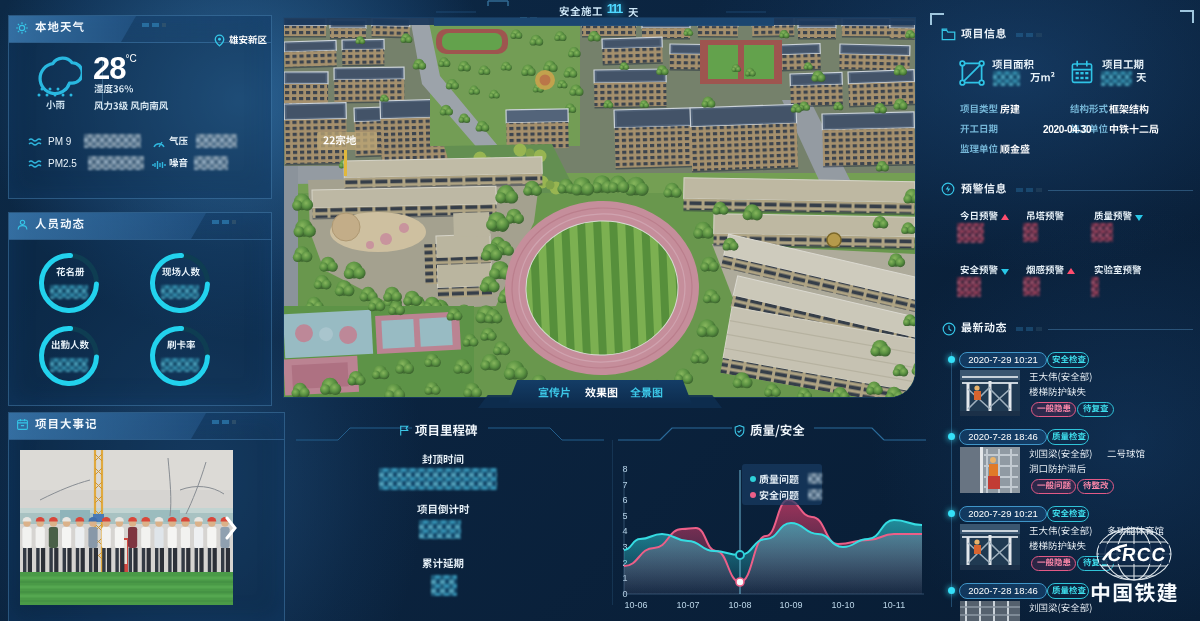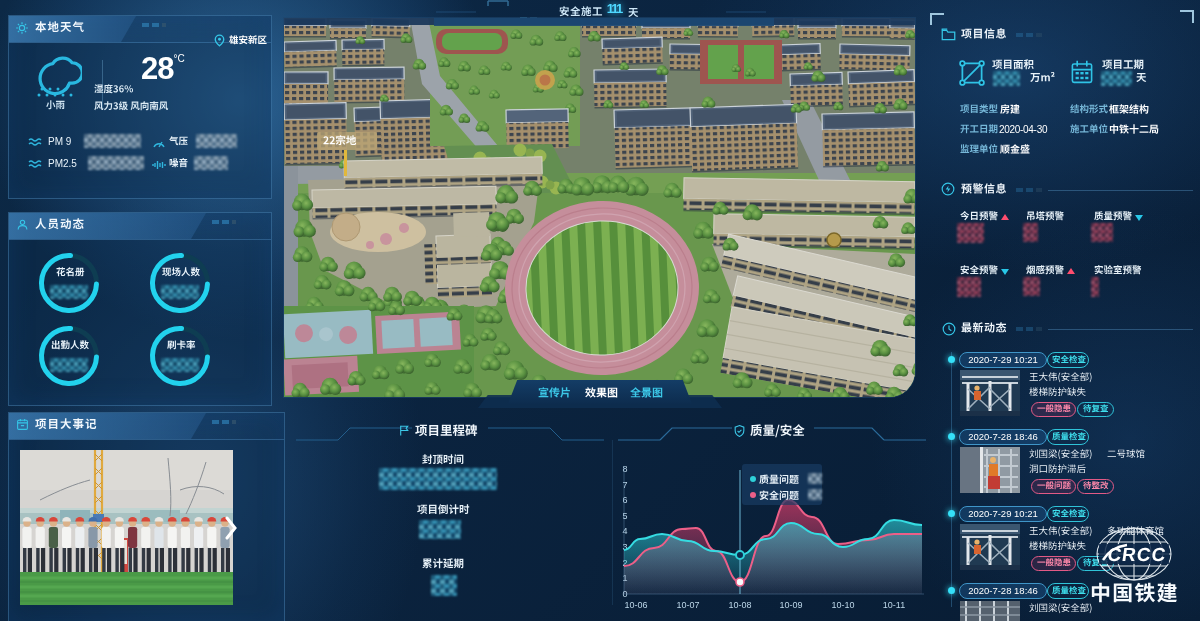--- a/index.html
+++ b/index.html
@@ -725,21 +725,21 @@
       <circle cx="11" cy="9" r="1.5"></circle>
       <circle cx="19" cy="9" r="1.5"></circle>
       <circle cx="27" cy="9" r="1.5"></circle>
       <circle cx="35" cy="9" r="1.5"></circle>
     </svg>
 <svg class="abs" style="left:45.0px;top:100.0px" width="21" height="12" viewBox="0 0 21 12" fill="#cfe4f2">
       <use href="#q20" transform="translate(1.0 8.3) scale(0.0095 -0.0095)"></use>
       <use href="#q21" transform="translate(10.5 8.3) scale(0.0095 -0.0095)"></use>
     </svg>
 <div class="abs" style="left:102px;top:60px;width:1px;height:50px;background:rgba(120,180,220,.35);"></div>
-<div class="abs" style="left:93px;top:51px;color:#fff;font-size:31px;font-weight:bold;letter-spacing:-1px;margin-left:48px;">28<span style="font-size:10px;font-weight:normal;vertical-align:17px;letter-spacing:0;">°C</span></div>
+<div class="abs" style="left:93px;top:51px;color:#fff;font-size:31px;font-weight:bold;letter-spacing:-1px;">28<span style="font-size:10px;font-weight:normal;vertical-align:17px;letter-spacing:0;">°C</span></div>
 <svg class="abs" style="left:93.0px;top:84.0px" width="42" height="12" viewBox="0 0 42 12" fill="#dcebf5">
       <use href="#q22" transform="translate(1.0 8.3) scale(0.0095 -0.0095)"></use>
       <use href="#q23" transform="translate(10.5 8.3) scale(0.0095 -0.0095)"></use>
       <use href="#q24" transform="translate(20.0 8.3) scale(0.0095 -0.0095)"></use>
       <use href="#q25" transform="translate(25.6 8.3) scale(0.0095 -0.0095)"></use>
       <use href="#q26" transform="translate(31.2 8.3) scale(0.0095 -0.0095)"></use>
     </svg>
 <svg class="abs" style="left:93.0px;top:101.0px" width="77" height="12" viewBox="0 0 77 12" fill="#dcebf5">
       <use href="#q27" transform="translate(1.0 8.3) scale(0.0095 -0.0095)"></use>
       <use href="#q28" transform="translate(10.5 8.3) scale(0.0095 -0.0095)"></use>
@@ -1220,21 +1220,21 @@
       <use href="#q98" transform="translate(1.0 8.3) scale(0.0095 -0.0095)"></use>
       <use href="#q99" transform="translate(10.5 8.3) scale(0.0095 -0.0095)"></use>
       <use href="#q91" transform="translate(20.0 8.3) scale(0.0095 -0.0095)"></use>
       <use href="#q92" transform="translate(29.5 8.3) scale(0.0095 -0.0095)"></use>
     </svg>
 <svg class="abs" style="left:999.0px;top:144.0px" width="32" height="12" viewBox="0 0 32 12" fill="#ffffff">
       <use href="#q100" transform="translate(1.0 8.8) scale(0.0100 -0.0100)"></use>
       <use href="#q101" transform="translate(11.0 8.8) scale(0.0100 -0.0100)"></use>
       <use href="#q102" transform="translate(21.0 8.8) scale(0.0100 -0.0100)"></use>
     </svg>
-<div class="abs" style="left:999px;top:124px;font-size:10px;font-weight:normal;color:#fff;letter-spacing:-0.3px;">2020-04-30</div>
+<div class="abs" style="left:999px;top:124px;font-size:10px;font-weight:bold;color:#fff;letter-spacing:-0.3px;padding-left:44px;">2020-04-30</div>
 
 <svg class="abs" style="left:941px;top:182px" width="14" height="14" viewBox="0 0 24 24" fill="none" stroke="#35c6e8" stroke-width="2">
       <circle cx="12" cy="12" r="10"></circle>
       <path d="M13 6l-5 7h4l-1 5 5-7h-4z" fill="#35c6e8" stroke="none"></path>
     </svg>
 <svg class="abs" style="left:960.0px;top:183.0px" width="48" height="14" viewBox="0 0 48 14" fill="#f2f8fd">
       <use href="#q103" transform="translate(1.0 9.6) scale(0.0110 -0.0110)"></use>
       <use href="#q104" transform="translate(12.5 9.6) scale(0.0110 -0.0110)"></use>
       <use href="#q72" transform="translate(24.0 9.6) scale(0.0110 -0.0110)"></use>
       <use href="#q73" transform="translate(35.5 9.6) scale(0.0110 -0.0110)"></use>

